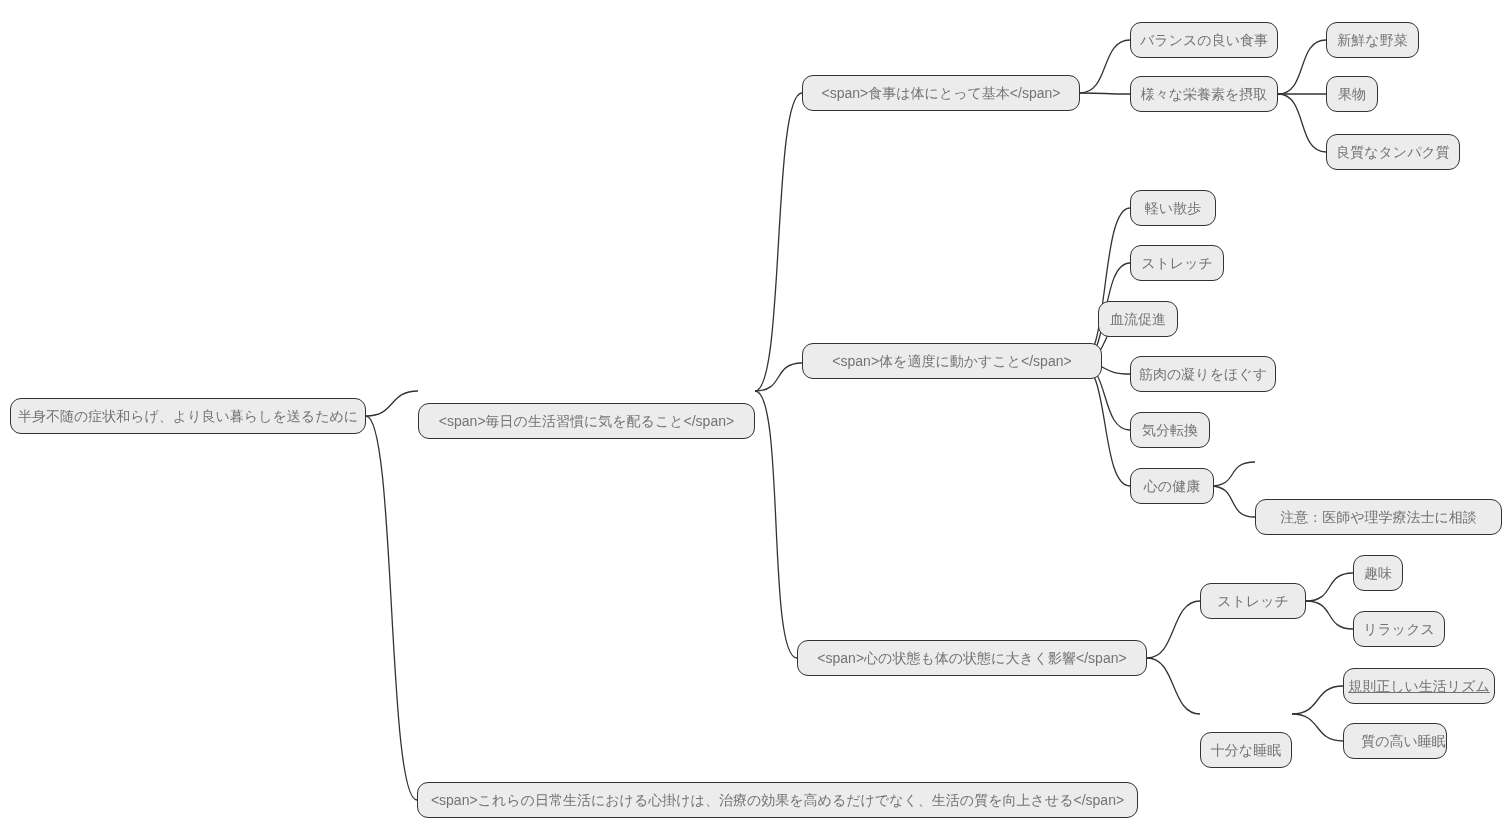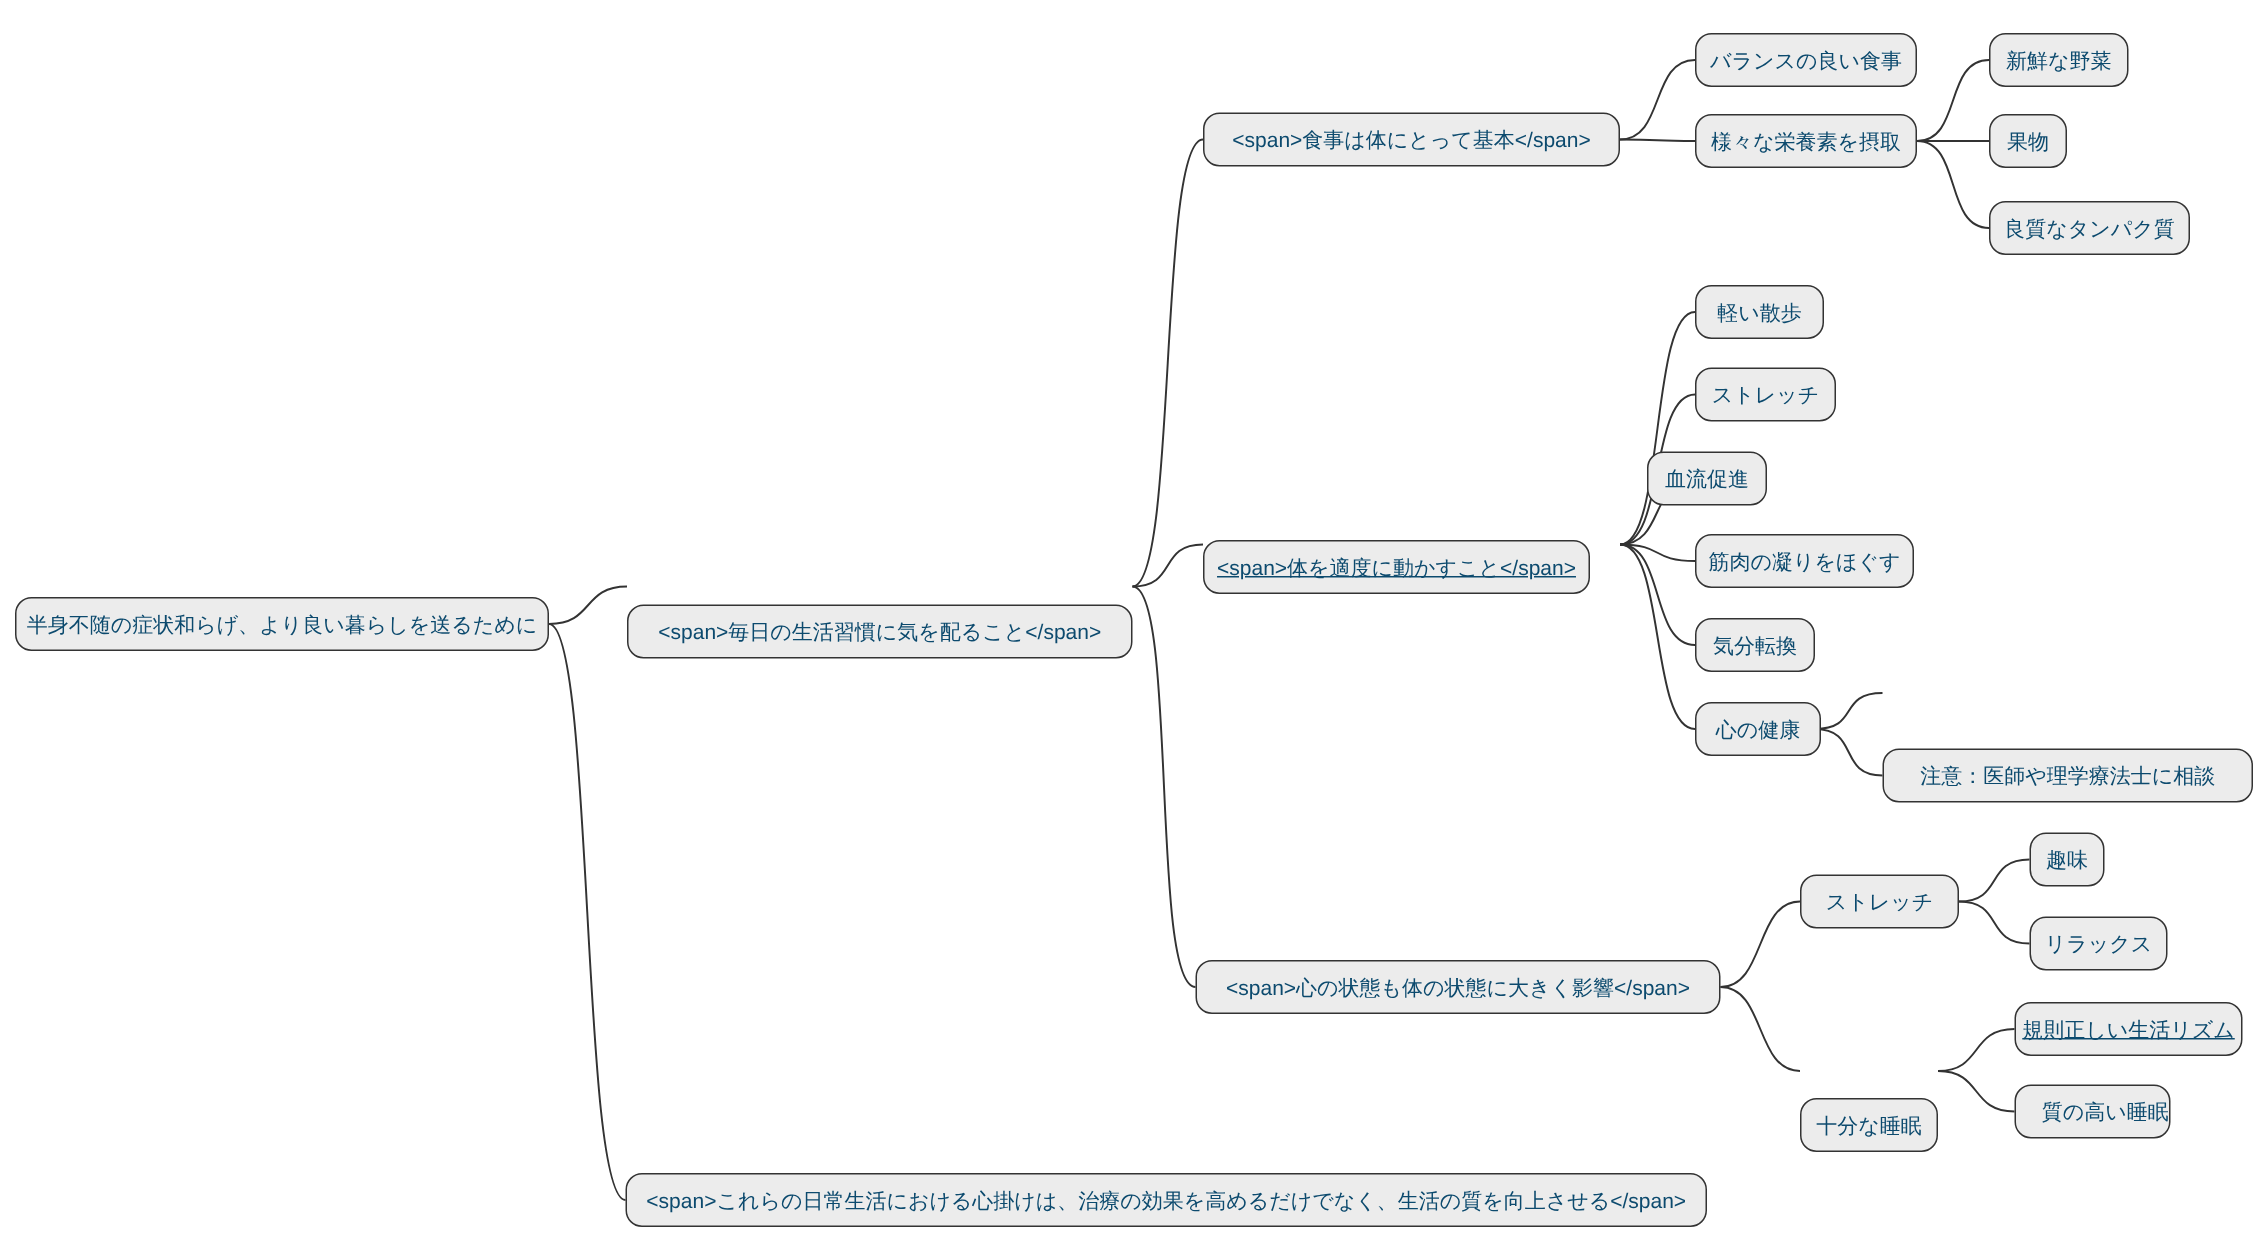--- a/index.html
+++ b/index.html
@@ -34,21 +34,21 @@
     box-sizing: border-box;
     height: 36px;
     background: #ececec;
     border: 1.6px solid #333333;
     border-radius: 11px;
     display: flex;
     align-items: center;
     justify-content: center;
     font-size: 14px;
     line-height: 1;
-    color: #0c4a6e;
+    color: #737373;
     white-space: nowrap;
     padding: 0 11px;
   }
 </style>
 </head>
 <body>
 
 <div class="canvas">
 
   <svg class="edges" viewBox="0 0 1510 837" xmlns="http://www.w3.org/2000/svg">
@@ -82,21 +82,21 @@
 
   <div class="node" style="left:418px; top:373px; width:337px;margin-top:30px;">&lt;span&gt;毎日の生活習慣に気を配ること&lt;/span&gt;</div>
 
   <div class="node" style="left:802px; top:75px; width:278px;">&lt;span&gt;食事は体にとって基本&lt;/span&gt;</div>
   <div class="node" style="left:1130px; top:22px; width:148px;">バランスの良い食事</div>
   <div class="node" style="left:1130px; top:76px; width:148px;">様々な栄養素を摂取</div>
   <div class="node" style="left:1326px; top:22px; width:93px;">新鮮な野菜</div>
   <div class="node" style="left:1326px; top:76px; width:52px;">果物</div>
   <div class="node" style="left:1326px; top:134px; width:134px;">良質なタンパク質</div>
 
-  <div class="node" style="left:802px; top:360px; width:258px;text-decoration:underline;">&lt;span&gt;体を適度に動かすこと&lt;/span&gt;</div>
+  <div class="node" style="left:802px; top:343px; width:300px;">&lt;span&gt;体を適度に動かすこと&lt;/span&gt;</div>
   <div class="node" style="left:1130px; top:190px; width:86px;">軽い散歩</div>
   <div class="node" style="left:1130px; top:245px; width:94px;">ストレッチ</div>
   <div class="node" style="left:1098px; top:301px; width:80px;">血流促進</div>
   <div class="node" style="left:1130px; top:356px; width:146px;">筋肉の凝りをほぐす</div>
   <div class="node" style="left:1130px; top:412px; width:80px;">気分転換</div>
   <div class="node" style="left:1130px; top:468px; width:84px;">心の健康</div>
   <div class="node" style="left:1255px; top:499px; width:247px;">注意：医師や理学療法士に相談</div>
 
   <div class="node" style="left:797px; top:640px; width:350px;">&lt;span&gt;心の状態も体の状態に大きく影響&lt;/span&gt;</div>
   <div class="node" style="left:1200px; top:583px; width:106px;">ストレッチ</div>

